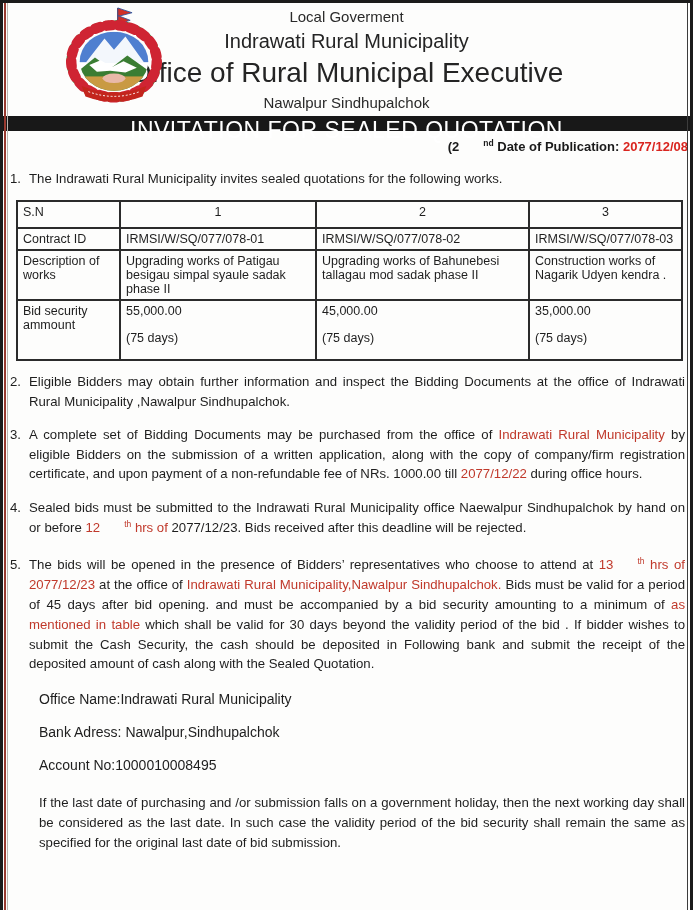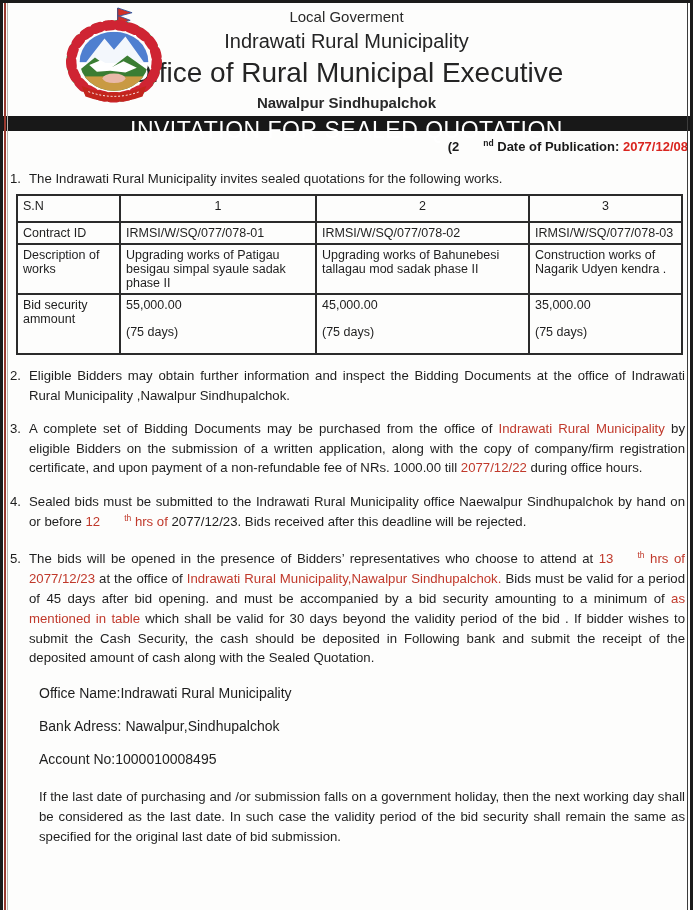--- a/index.html
+++ b/index.html
@@ -17,21 +17,21 @@
   }
   .left-red-line { position:absolute; left:1px; top:0; bottom:0; width:1.5px; background:#993a30; z-index:5; }
   .left-gray-line { position:absolute; left:4px; top:0; bottom:0; width:1px; background:#b9b5b0; z-index:5; }
   .right-dark-line { position:absolute; right:2px; top:0; bottom:0; width:1.5px; background:#3c3c3c; z-index:5; }
 
   
   .letterhead { position:relative; text-align:center; padding-top:5px; }
   .lh1 { font-size:15px; color:#2a2a2a; }
   .lh2 { font-size:20px; margin-top:5px; color:#242424; }
   .lh3 { font-size:28px; margin-top:4px; color:#242424; }
-  .lh4 { font-size:15px; margin-top:5px; color:#2a2a2a;font-weight:bold; }
+  .lh4 { font-size:15px; margin-top:5px; color:#2a2a2a; }
   .emblem { position:absolute; left:52px; top:4px; z-index:3; }
 
   
   .banner {
     position:relative; margin-top:5px; height:15px; line-height:29px;
     background:var(--banner-bg,#181818); color:#ffffff;
     text-align:center; font-size:23px; font-weight:normal; letter-spacing:.5px;
   }
 
   .publine {
@@ -45,21 +45,21 @@
 
   
   .item { display:flex; font-size:13.2px; line-height:1.5; }
   .item .no { flex:0 0 26px; padding-left:7px; box-sizing:border-box; }
   .item .txt { flex:1; padding-right:5px; }
   .item .txt.just { text-align:justify; }
   .mt1 { margin-top:13px; }
 
   
   table.works {
-    width:665px; margin:5px 0 0 13px;
+    width:665px; margin:11px 0 0 13px;
     border-collapse:collapse; font-size:12.5px;
     table-layout:fixed;
     border-radius:25px;
   }
   table.works th, table.works td {
     border:2px solid #2b2b2b; padding:3px 5px; vertical-align:top;
     font-weight:normal; text-align:left;
   }
   table.works th { height:19px; }
   col.c-label{ width:103px; } col.c1{ width:196px; } col.c2{ width:213px; } col.c3{ width:153px; }

